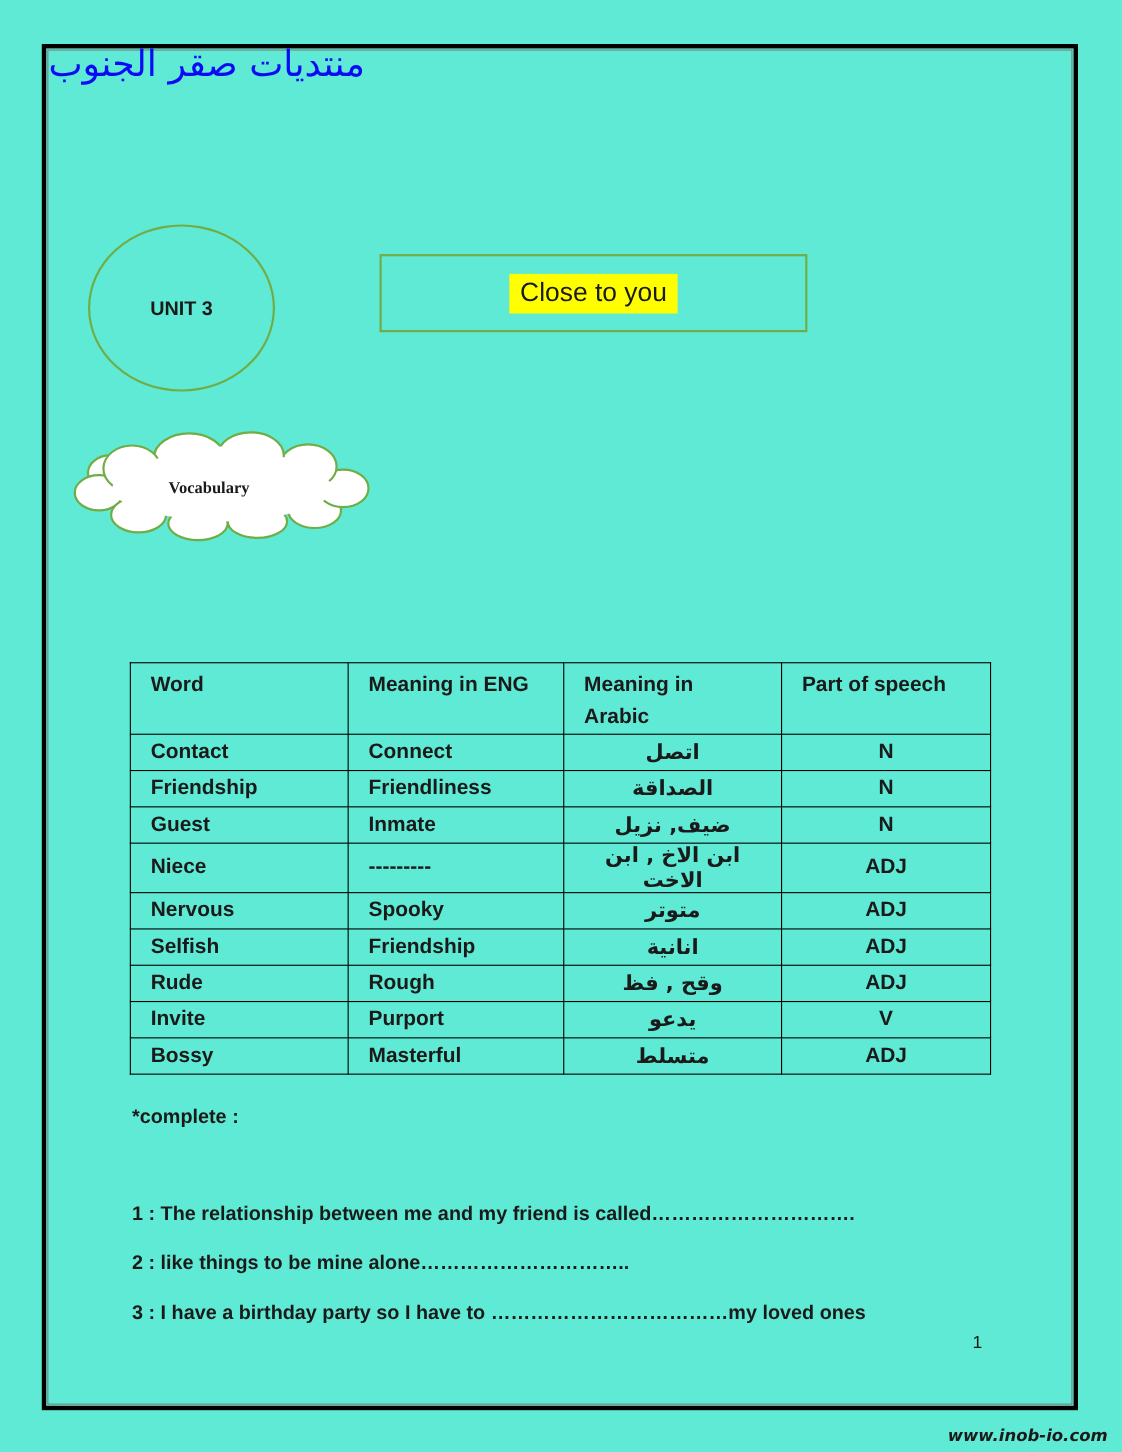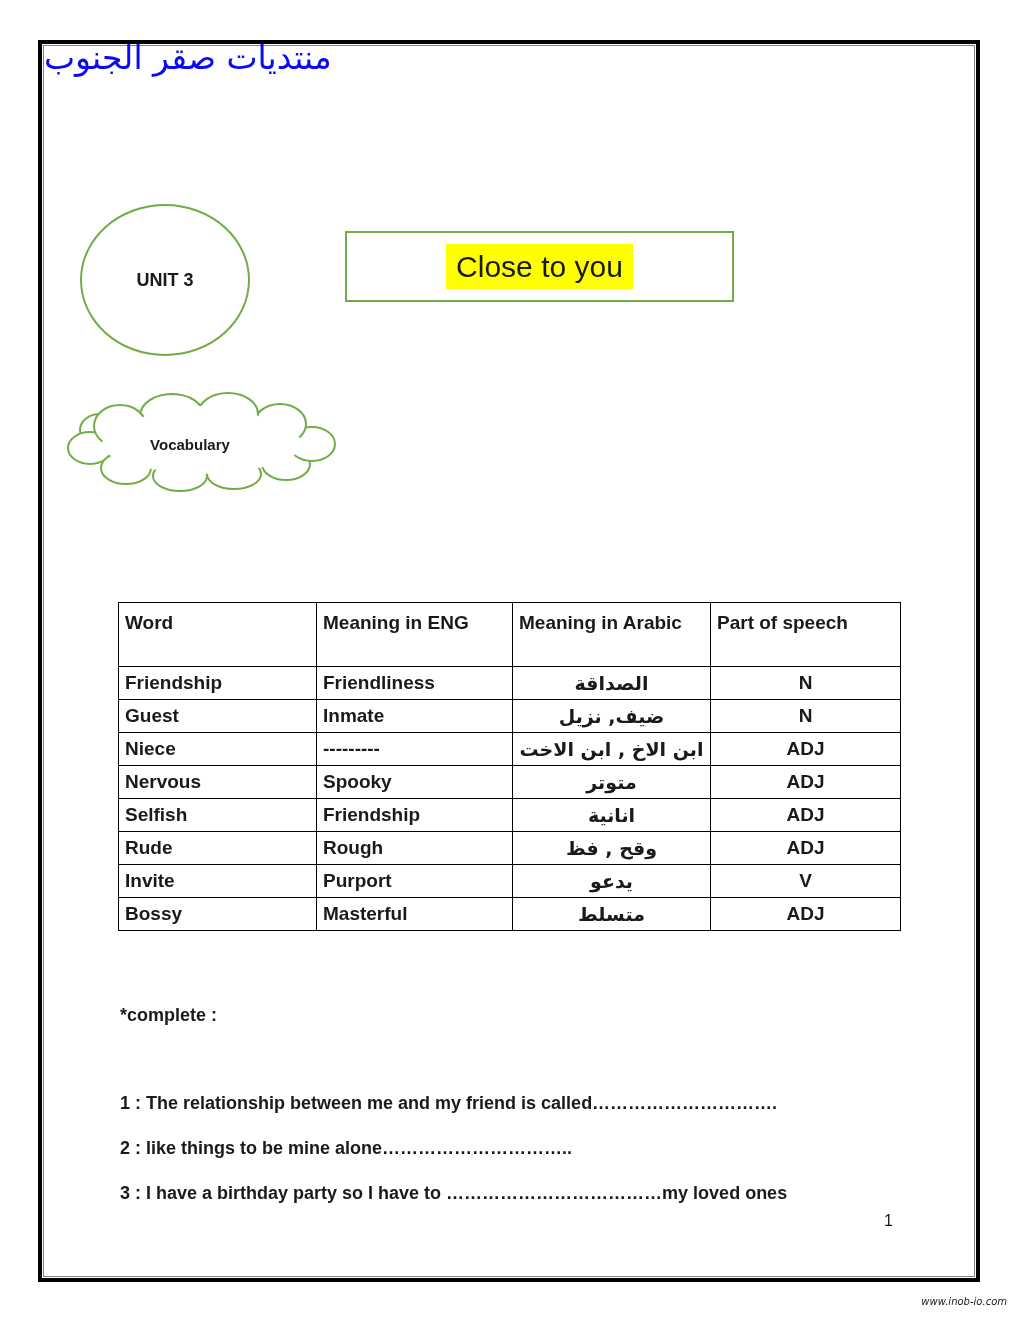--- a/index.html
+++ b/index.html
@@ -1,19 +1,19 @@
 <!DOCTYPE html>
 <html><head>
 <meta charset="utf-8">
 <style>
   html,body{margin:0;padding:0;background:#e8e8e8;}
   .page{
     position:relative;
     width:1020px;height:1320px;
-    background:#ffffff;
+    background:#5eead4;
     font-family:"Liberation Sans",sans-serif;
     color:#1a1a1a;
     overflow:hidden;
     margin:0 auto;
   }
   
   .page-border{
     position:absolute;left:38px;top:40px;width:942px;height:1242px;
     border:4px solid #000;box-sizing:border-box;pointer-events:none;
   }
@@ -35,39 +35,39 @@
     display:flex;align-items:center;justify-content:center;
     font-size:18px;font-weight:bold;
   }
   .title-box{
     position:absolute;left:345px;top:231px;width:389px;height:71px;
     border:2px solid #70ad47;box-sizing:border-box;
     display:flex;align-items:center;justify-content:center;
   }
   .title-highlight{
     background:#ffff00;
-    font-size:30px;line-height:1.5;padding:0 10px;white-space:nowrap;
+    font-size:24px;line-height:1.5;padding:0 10px;white-space:nowrap;
   }
   .cloud{
-    position:absolute;left:60px;top:388px;width:280px;height:108px;
+    position:absolute;left:60px;top:388px;width:280px;height:108px;font-family:Liberation Serif, serif;
   }
   .cloud svg{position:absolute;inset:0;width:100%;height:100%;}
   .cloud-label{
     position:absolute;inset:0;display:flex;align-items:center;justify-content:center;
     transform:translate(-10px,2px);
     font-size:15px;font-weight:bold;
   }
   table.vocab{
     position:absolute;left:118px;top:602px;width:782px;
     border-collapse:collapse;table-layout:fixed;
   }
   table.vocab td,table.vocab th{
     border:1.5px solid #000;
     font-weight:bold;font-size:19px;
-    padding:0 6px;box-sizing:border-box;overflow:hidden;
+    padding:0 18px;box-sizing:border-box;overflow:hidden;
   }
   table.vocab th{
     height:64px;text-align:left;vertical-align:top;
     padding-top:5px;line-height:1.55;
   }
   table.vocab td{height:33px;}
   td.c-word,td.c-eng{text-align:left;}
   td.c-ar{
     text-align:center;direction:rtl;
     font-family:"DejaVu Sans",sans-serif;font-size:17px;
@@ -81,21 +81,21 @@
     position:absolute;left:120px;
     font-size:18px;font-weight:bold;white-space:nowrap;margin-top:44px;
   }
   .ci-0{top:1049px}.ci-1{top:1094px}.ci-2{top:1139px}
   .page-number{
     position:absolute;left:884px;top:1212px;font-size:16px;
   }
   .footer-url{
     position:absolute;right:13px;top:1296px;
     font-family:"DejaVu Sans",sans-serif;
-    font-size:10px;font-weight:normal;font-style:italic;
+    font-size:15px;font-weight:bold;font-style:italic;
   }
 </style>
 </head>
 <body>
 
 <div class="page">
 
   <div class="page-border">
     <div class="page-border-inner"></div>
   </div>
@@ -142,20 +142,26 @@
     <thead>
       <tr>
         <th>Word</th>
         <th>Meaning in ENG</th>
         <th>Meaning in Arabic</th>
         <th>Part of speech</th>
       </tr>
     </thead>
     <tbody>
       <tr>
+        <td class="c-word">Contact</td>
+        <td class="c-eng">Connect</td>
+        <td class="c-ar">اتصل</td>
+        <td class="c-pos">N</td>
+      </tr>
+      <tr>
         <td class="c-word">Friendship</td>
         <td class="c-eng">Friendliness</td>
         <td class="c-ar">الصداقة</td>
         <td class="c-pos">N</td>
       </tr>
       <tr>
         <td class="c-word">Guest</td>
         <td class="c-eng">Inmate</td>
         <td class="c-ar">ضيف, نزيل</td>
         <td class="c-pos">N</td>

